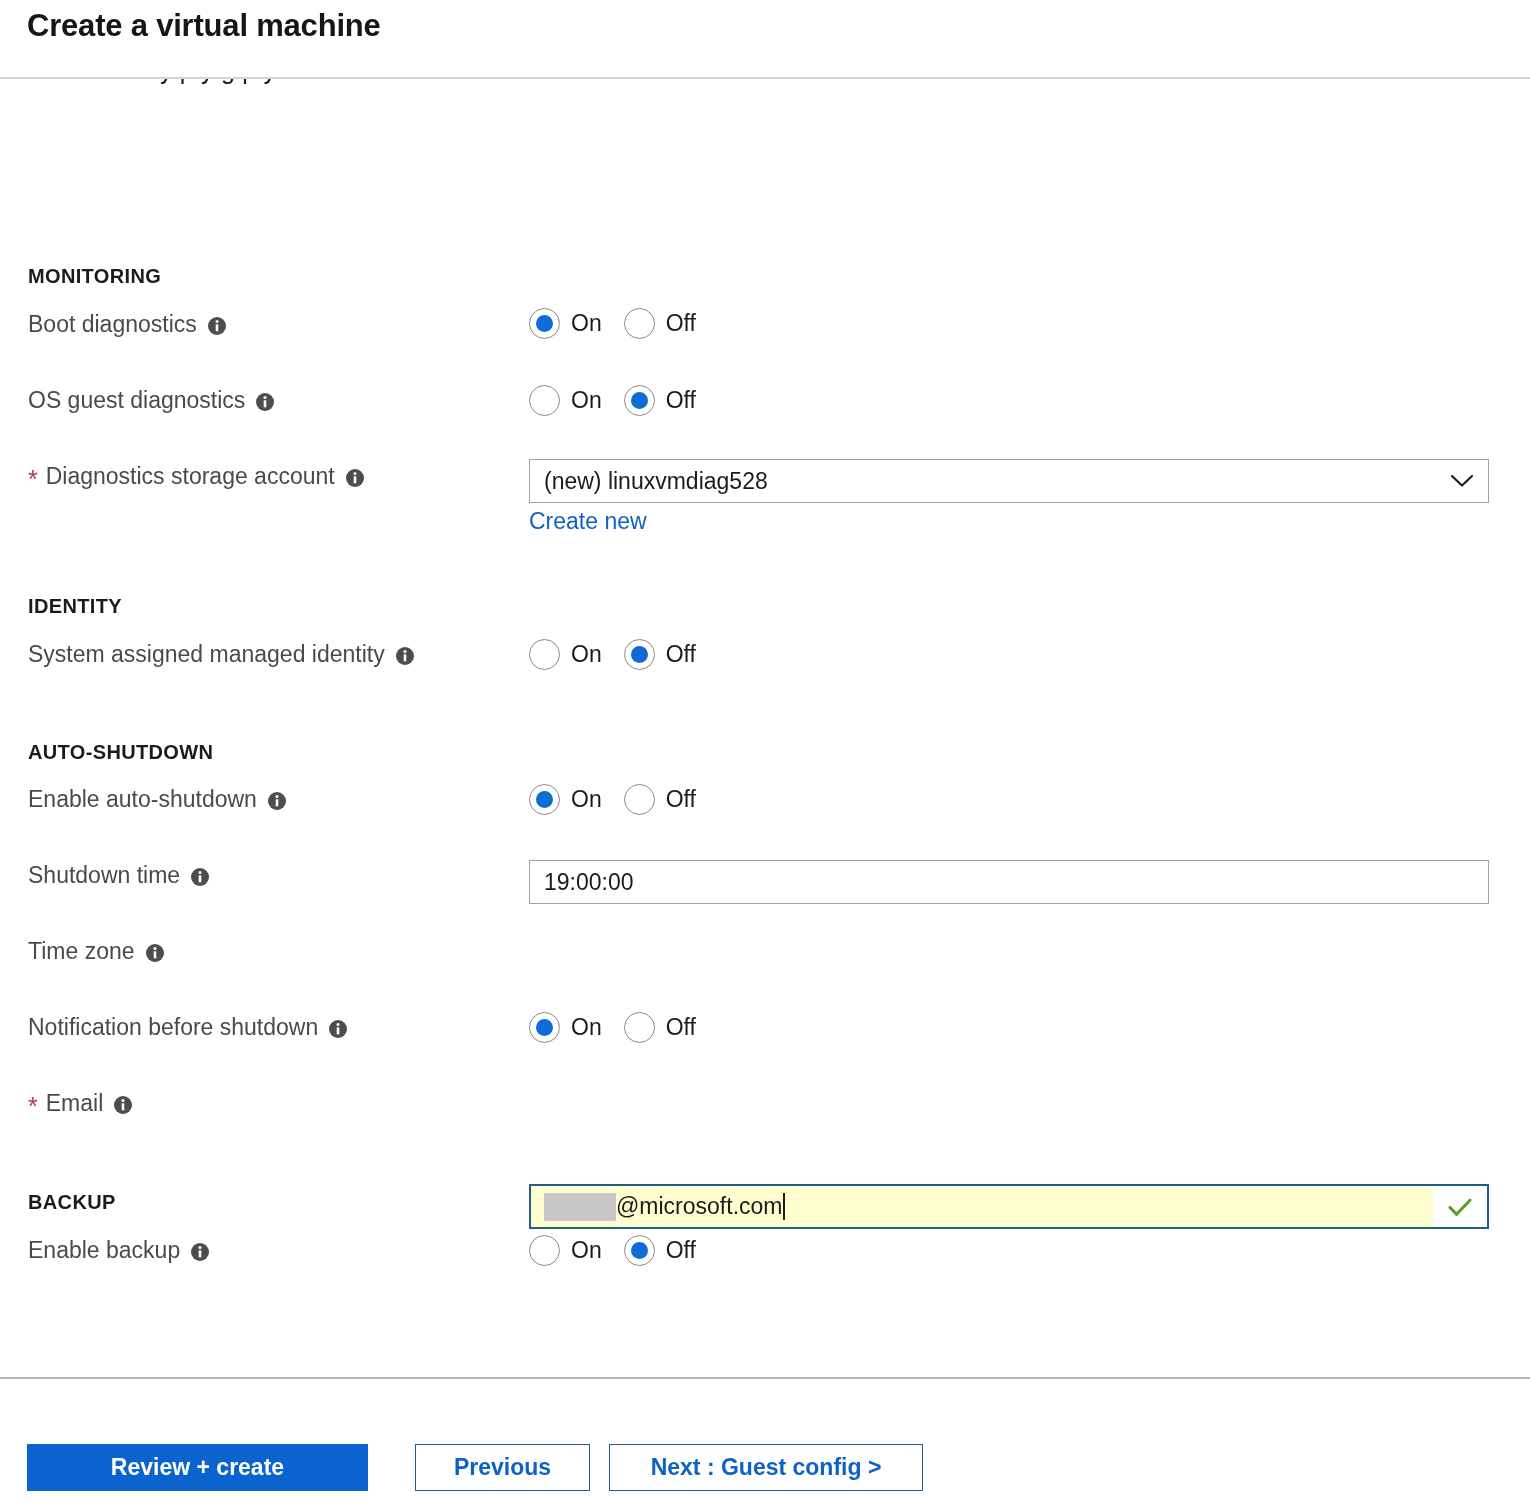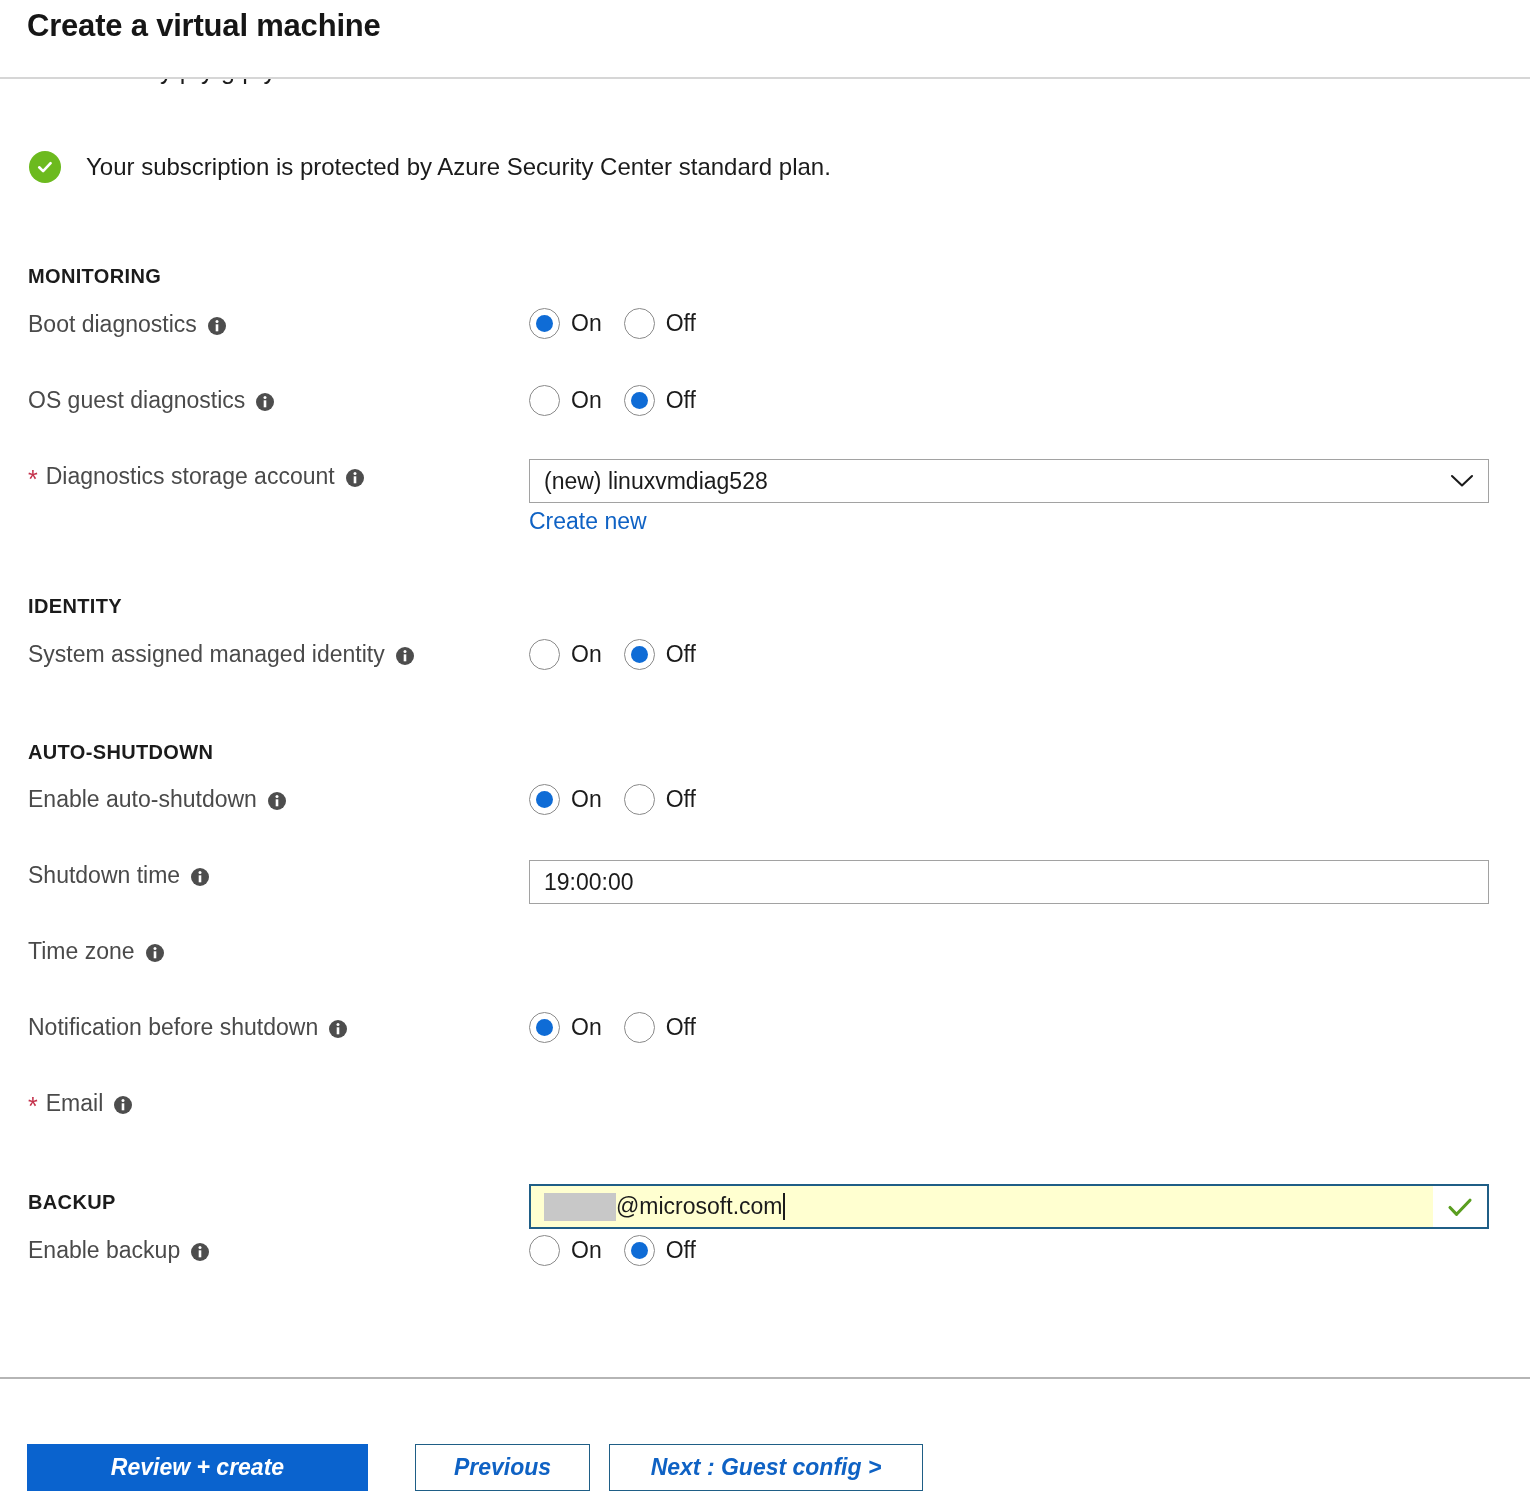--- a/index.html
+++ b/index.html
@@ -270,21 +270,20 @@
   .btn {
     position: absolute;
     top: 67px;
     height: 47px;
     display: flex;
     align-items: center;
     justify-content: center;
     font-size: 23px;
     white-space: nowrap;
     cursor: default;
-    font-style: italic;
   }
   .btn-primary {
     left: 27px;
     width: 341px;
     background: #0a63ce;
     color: #ffffff;
     font-weight: bold;
     border: none;
   }
   .btn-secondary {
@@ -303,28 +302,20 @@
   <div class="page-title">Create a virtual machine</div>
   <div class="header-rule"></div>
 </div>
 
 <div class="clipped-strip">
   <div class="clipped-text">y   p                   y  g                                  p             y</div>
 </div>
 
 <div class="form-body">
 
-  <div class="success-banner">
-    <span class="check-circle">
-      <svg width="20" height="20" viewBox="0 0 20 20">
-        <path d="M4.2 10.3 L8.1 14.1 L15.6 6.2" fill="none" stroke="#ffffff" stroke-width="2.6" stroke-linecap="round" stroke-linejoin="round"></path>
-      </svg>
-    </span>
-    <span class="success-text">Your subscription is protected by Azure Security Center standard plan.</span>
-  </div>
 
   <div class="section-heading" style="top:170px;">MONITORING</div>
 
   <div class="row-label" style="top:216px;">
     <span>Boot diagnostics</span>
     <span class="info-icon">
       <svg width="20" height="20" viewBox="0 0 20 20">
         <circle cx="10" cy="10" r="9" fill="#4d4d4d"></circle>
         <circle cx="10" cy="5.6" r="1.5" fill="#ffffff"></circle>
         <rect x="8.7" y="8.3" width="2.6" height="7" fill="#ffffff"></rect>

